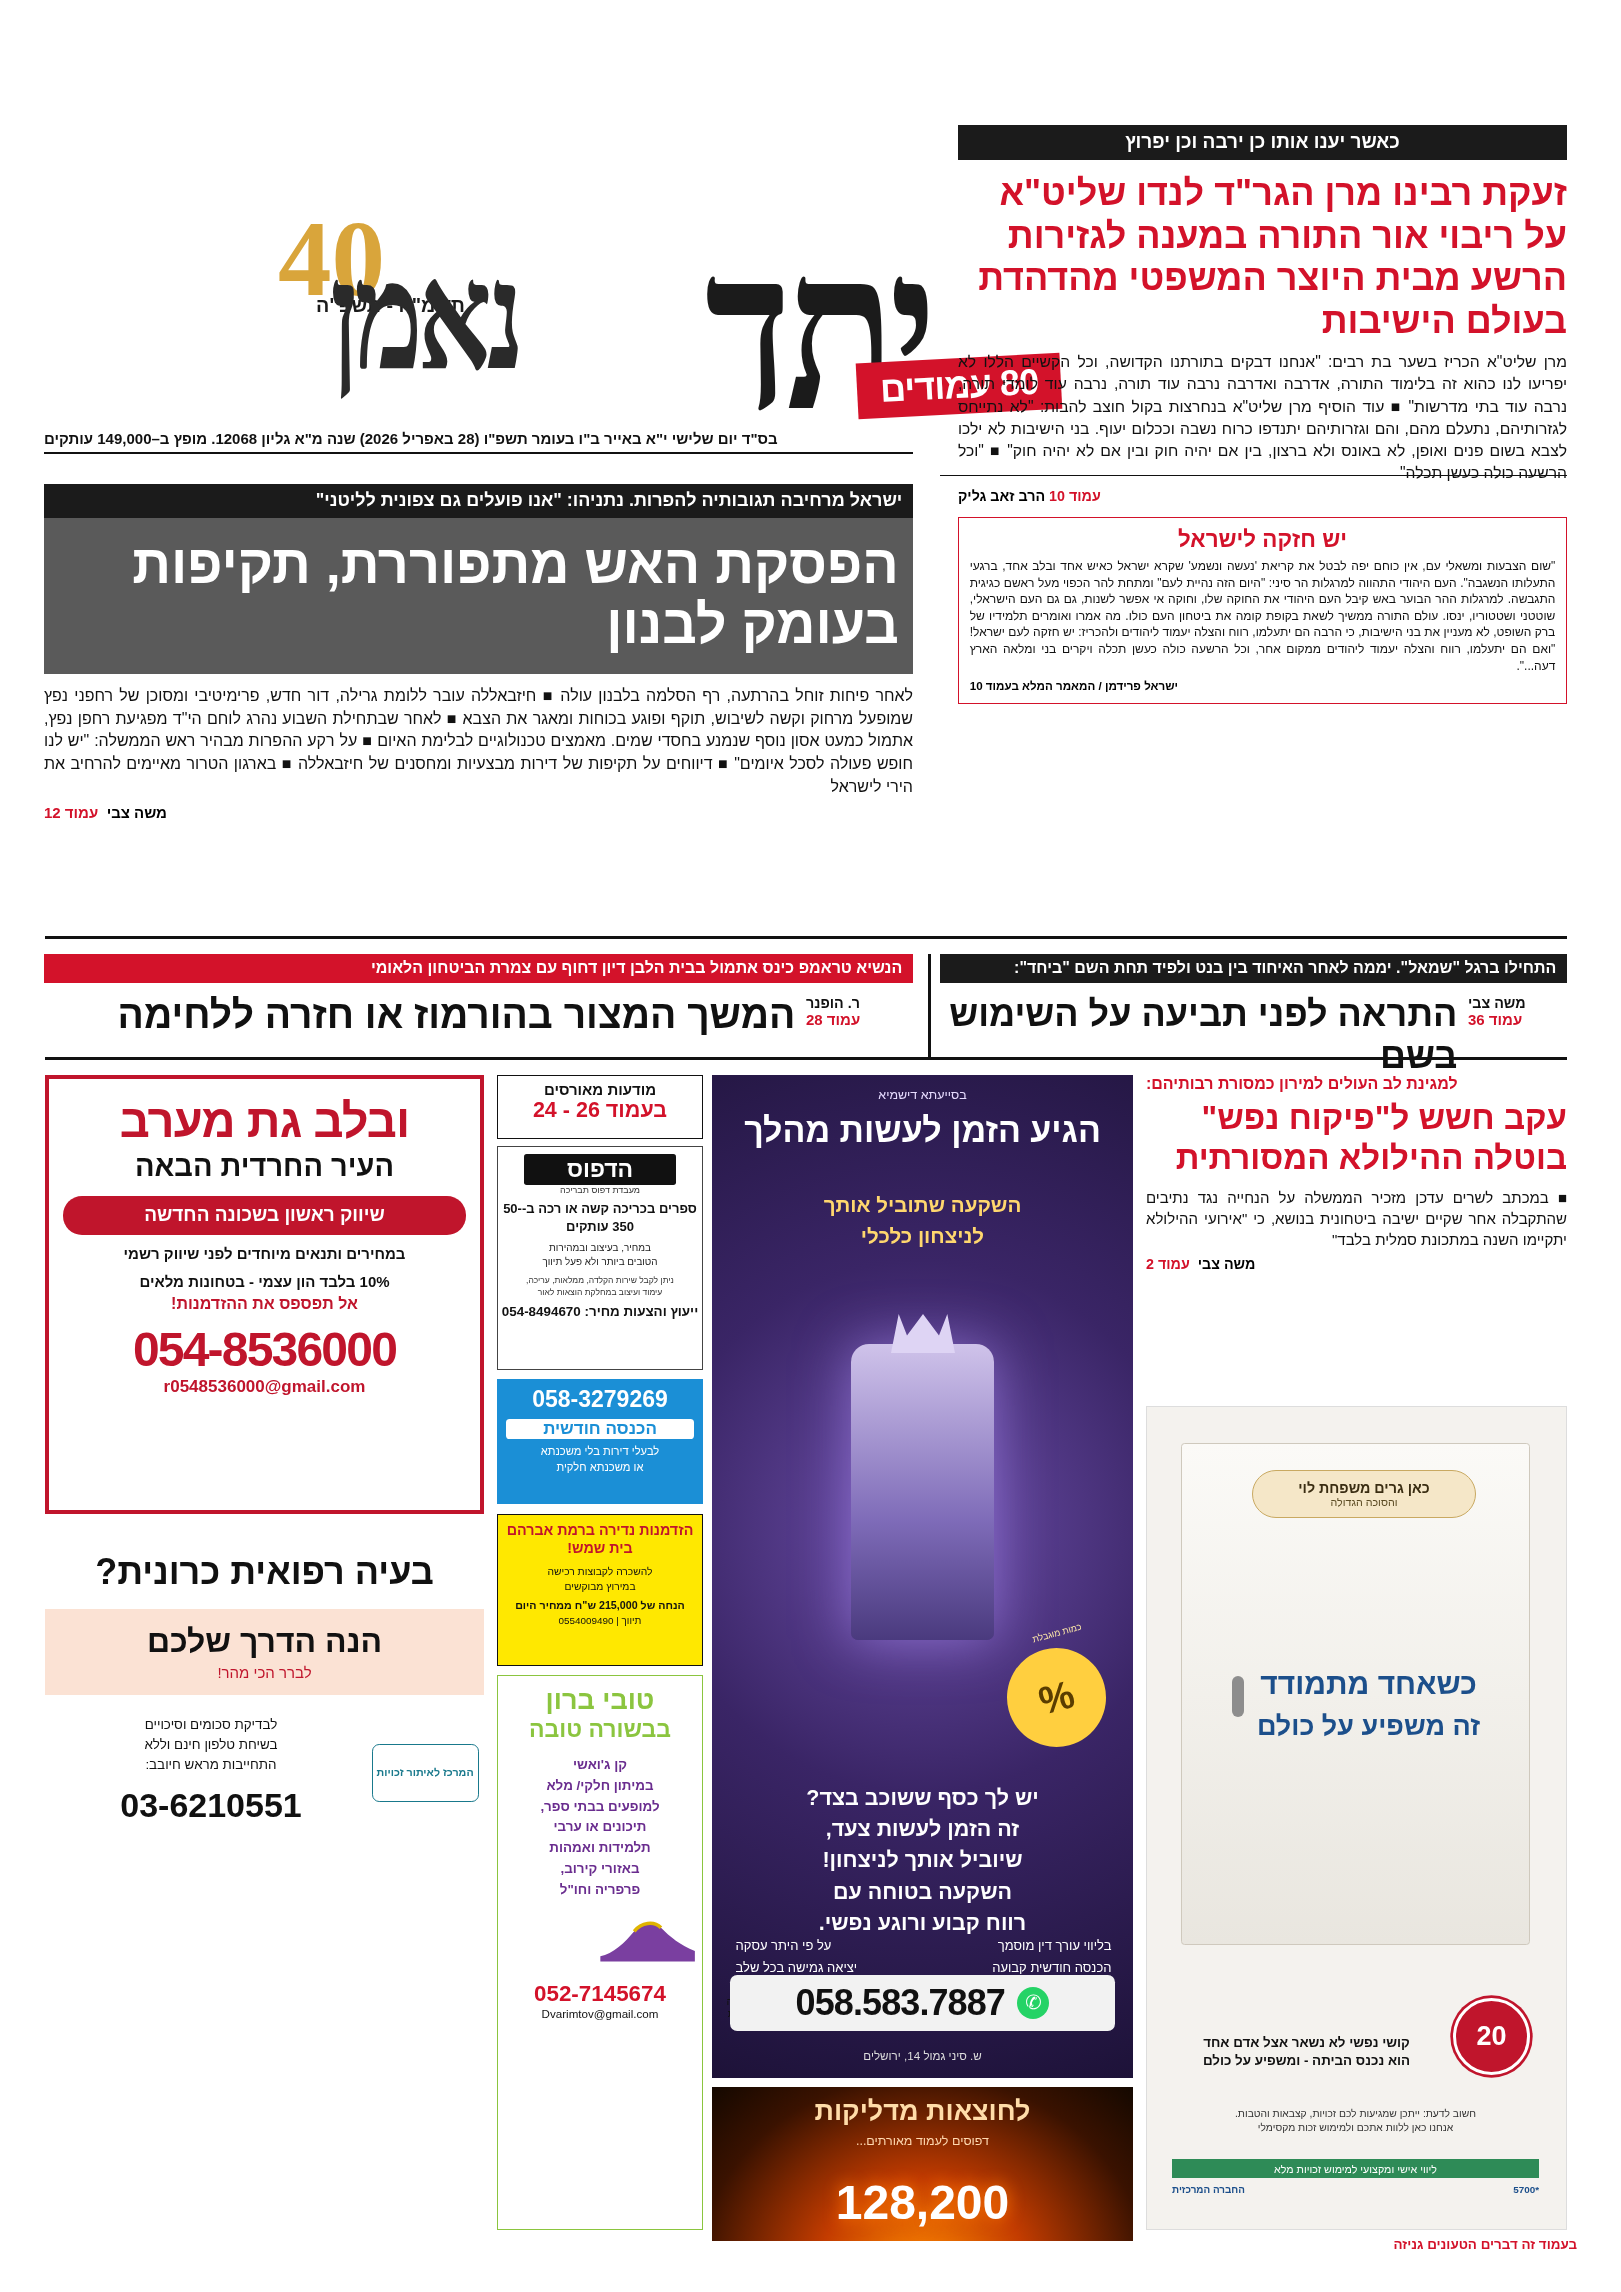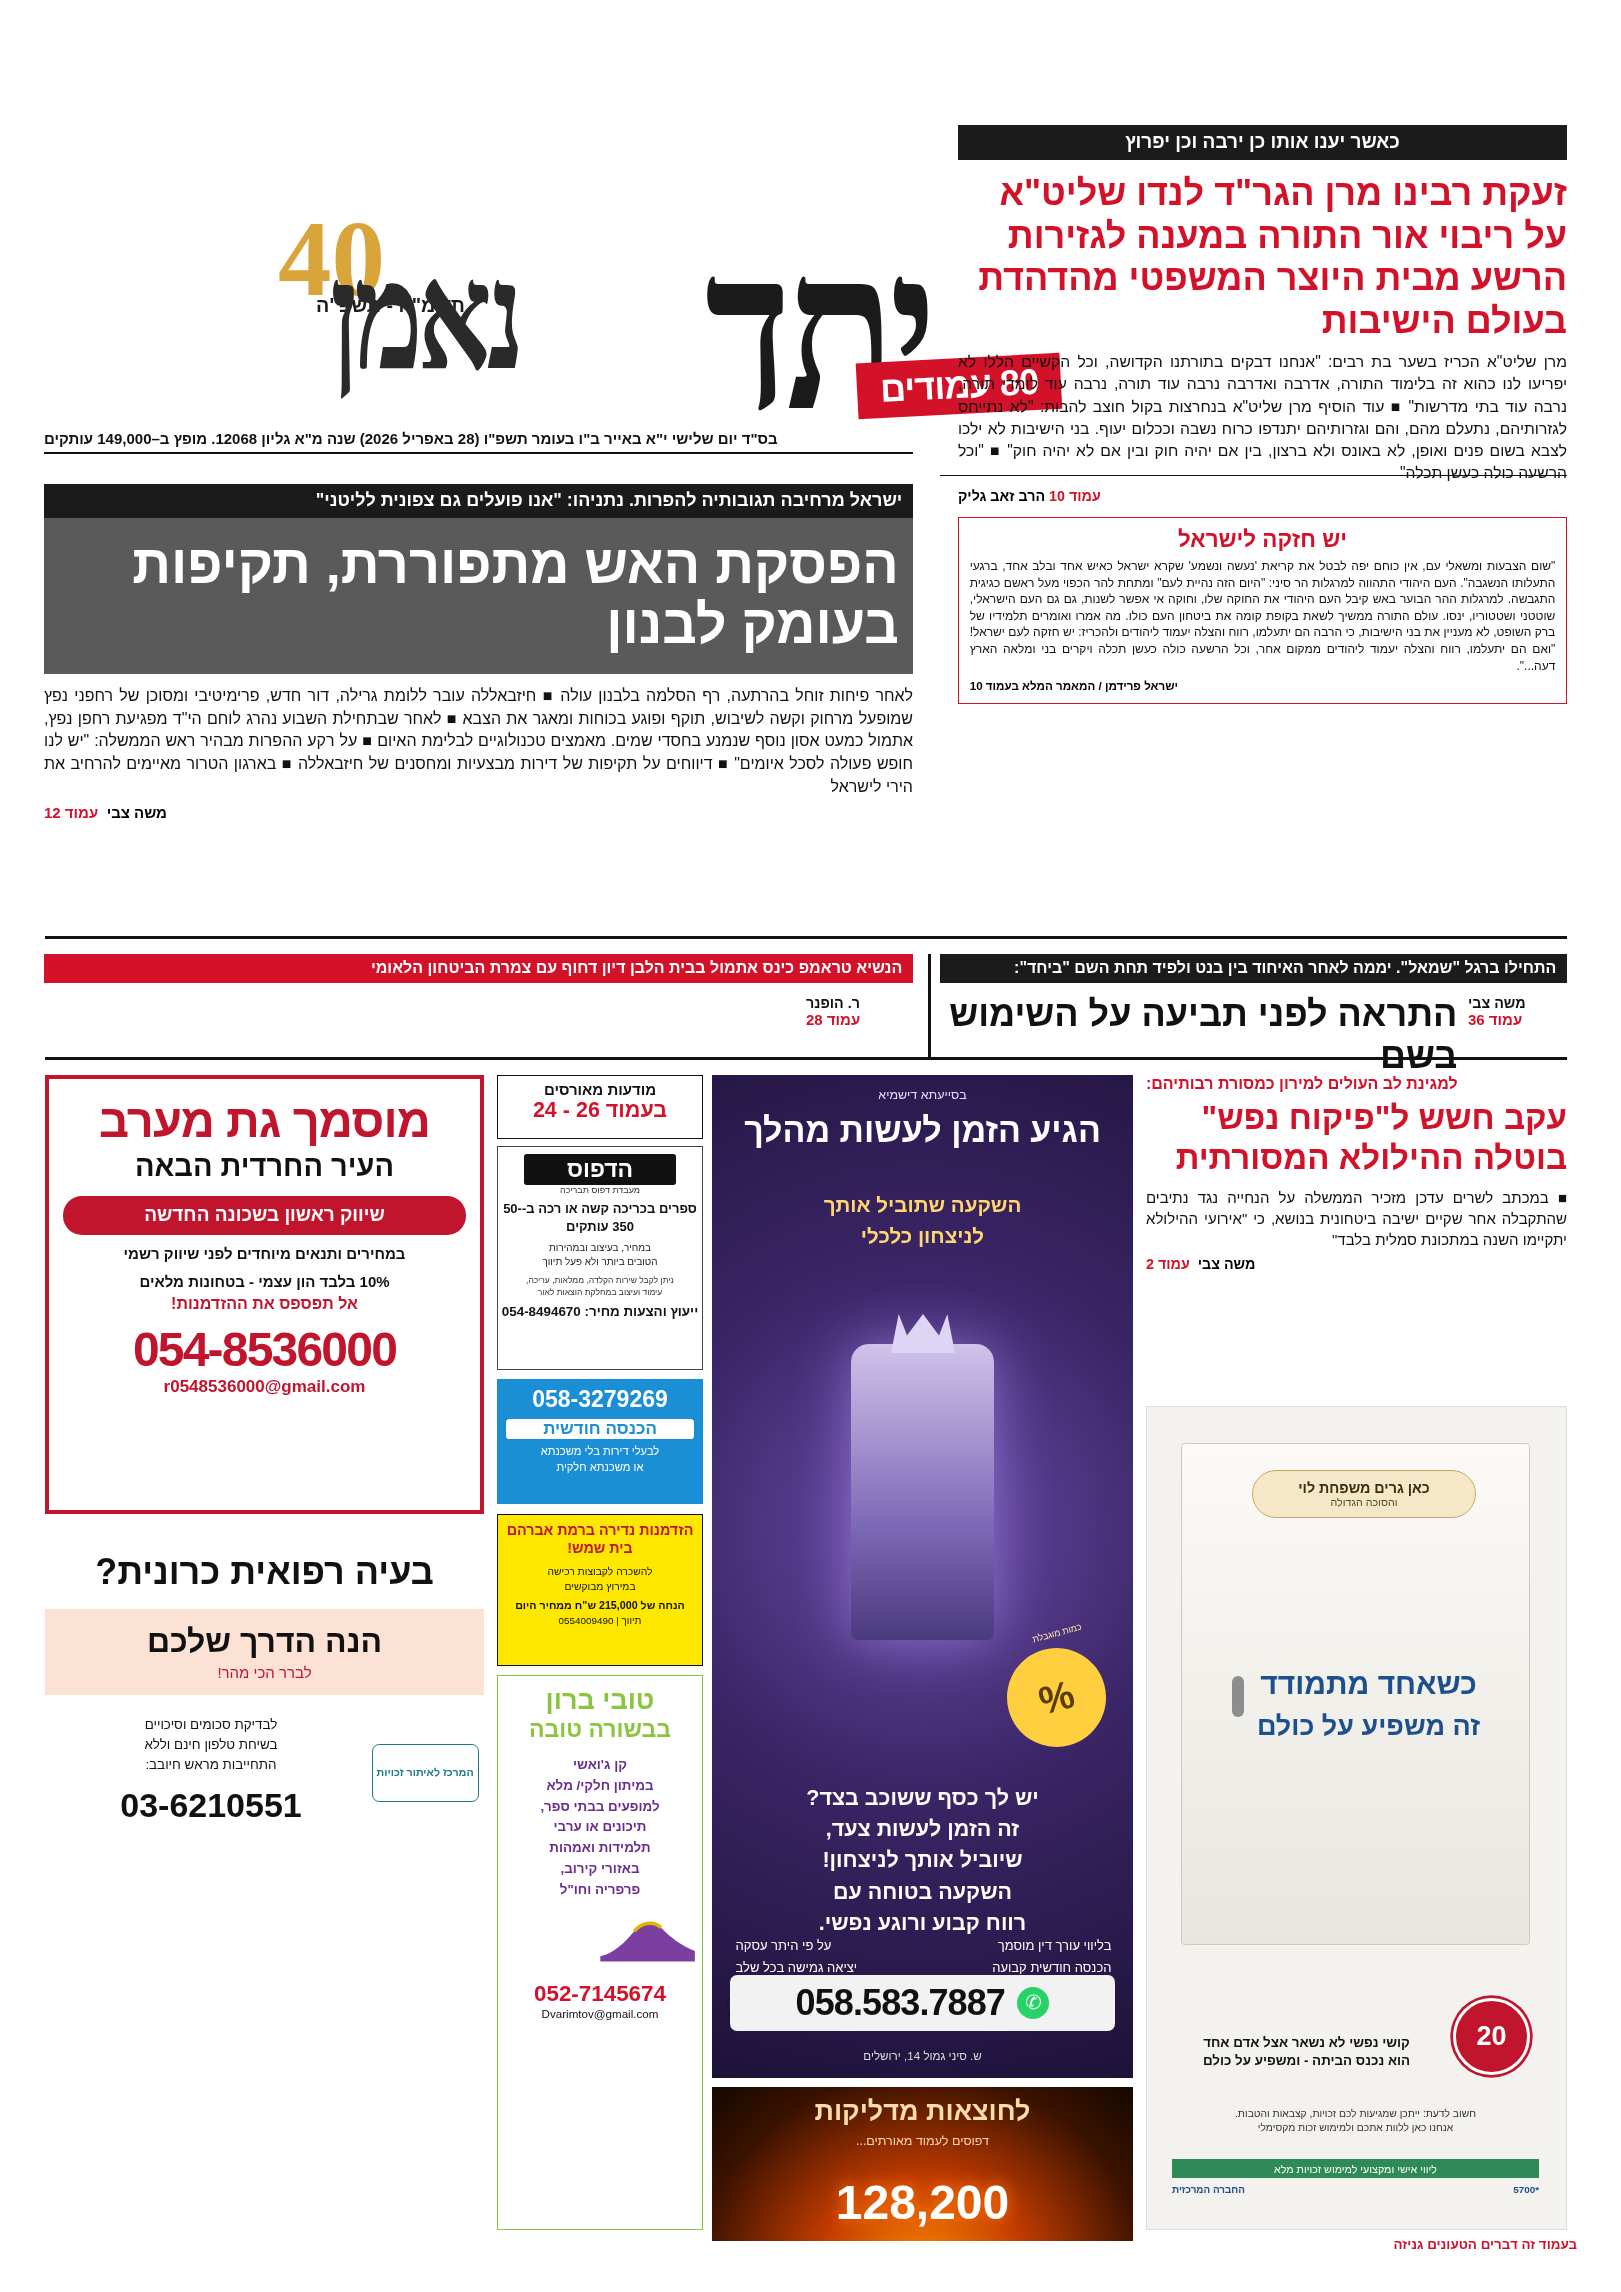--- a/index.html
+++ b/index.html
@@ -272,20 +272,21 @@
     </div>
   </div>
 
   <div id="band1">
     <div class="band-strip">הנשיא טראמפ כינס אתמול בבית הלבן דיון דחוף עם צמרת הביטחון הלאומי</div>
     <div style="display:flex;align-items:flex-start;gap:10.7px;">
       <div class="band-ref" style="width:107px;padding-top:12.5px;">
         <span class="nm">ר. הופנר</span>
         <span>עמוד 28</span>
       </div>
+      <div class="band-head" style="flex:1">המשך המצור בהורמוז או חזרה ללחימה</div>
     </div>
   </div>
 
   <div id="band2">
     <div class="band-strip">התחילו ברגל "שמאל". יממה לאחר האיחוד בין בנט ולפיד תחת השם "ביחד":</div>
     <div style="display:flex;align-items:flex-start;gap:10.7px;">
       <div class="band-ref" style="width:99px;padding-top:12.5px;">
         <span class="nm">משה צבי</span>
         <span>עמוד 36</span>
       </div>
@@ -415,21 +416,21 @@
 פרפריה וחו"ל</div>
     <svg class="shoe" viewBox="0 0 120 60">
       <path d="M6 46 C20 44 34 30 44 18 C52 8 66 6 74 14 C84 24 96 34 112 40 L112 52 L6 52 Z" fill="#7a3fa0"></path>
       <path d="M44 18 C52 8 66 6 74 14" fill="none" stroke="#e0b400" stroke-width="4"></path>
     </svg>
     <div class="ph">052-7145674</div>
     <div class="em">Dvarimtov@gmail.com</div>
   </div>
 
   <div class="ad" id="ad-kiryat">
-    <div class="h1">מוסמך גת מערב</div>
+    <div class="h1">ובלב גת מערב</div>
     <div class="h2">העיר החרדית הבאה</div>
     <div class="bar">שיווק ראשון בשכונה החדשה</div>
     <div class="l">במחירים ותנאים מיוחדים לפני שיווק רשמי</div>
     <div class="l">10% בלבד הון עצמי  -  בטחונות מלאים</div>
     <div class="l2">אל תפספס את ההזדמנות!</div>
     <div class="ph">054-8536000</div>
     <div class="em">r0548536000@gmail.com</div>
   </div>
 
   <div class="ad" id="ad-health">

